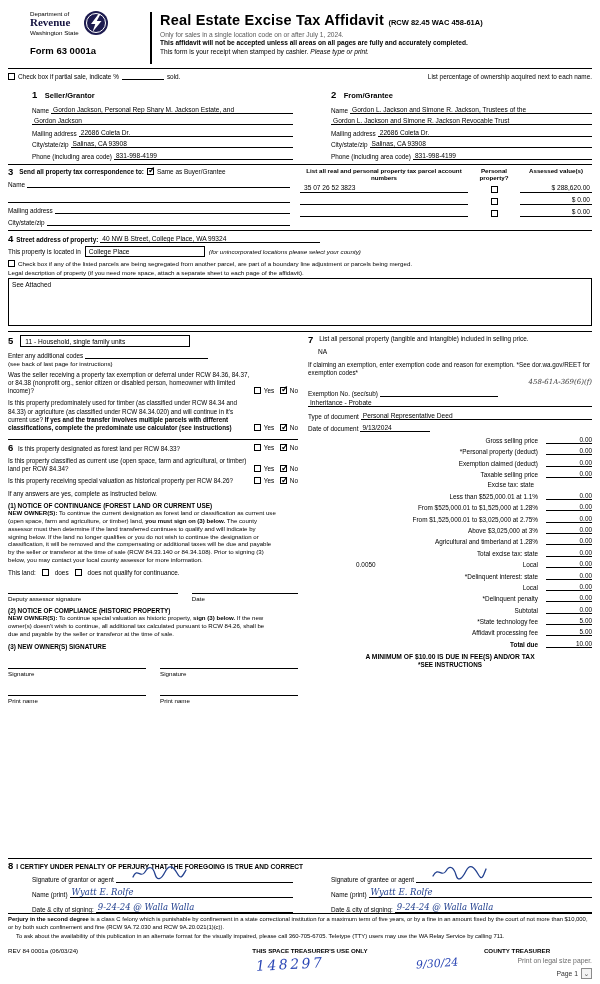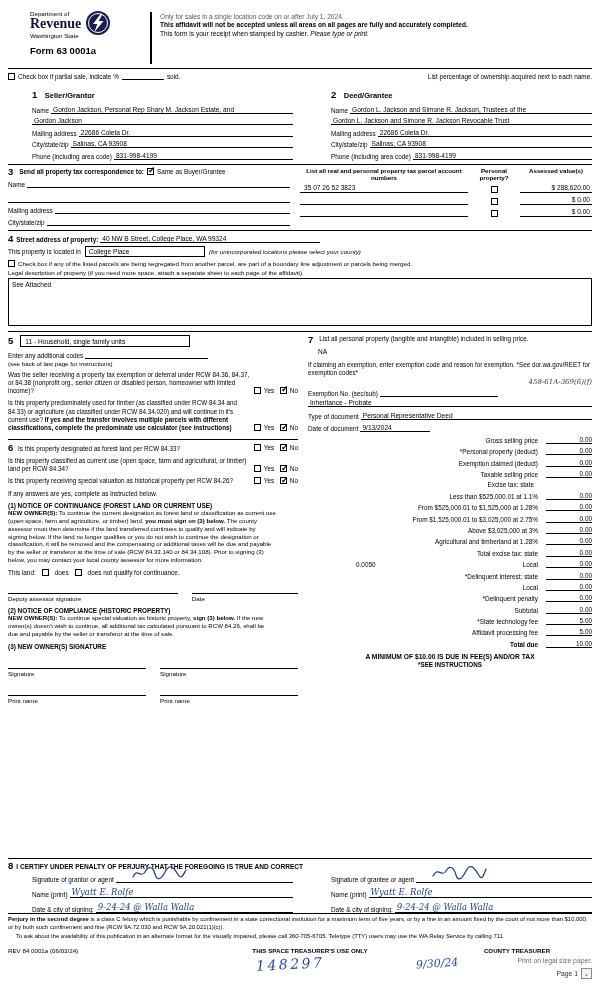--- a/index.html
+++ b/index.html
@@ -6,21 +6,21 @@
   html,body { background:#ffffff; }
   body { font-family:"Liberation Sans", sans-serif; color:#000; }
   .page { width:600px; height:984px; background:#fff; position:relative; overflow:hidden;
           padding:10px 8px 4px 8px; display:flex; flex-direction:column; }
 
   
   .header { display:flex; align-items:flex-start; }
   .hdr-left { width:138px; padding-left:22px; }
   .logo-row { display:flex; align-items:flex-start; gap:4px; }
   .dept { font-size:6.2px; }
-  .rev  { font-family:"Liberation Serif", serif; font-weight:bold; font-size:14px; line-height:1; color:#14123f; }
+  .rev  { font-family:"Liberation Serif", serif; font-weight:bold; font-size:11px; line-height:1; color:#14123f; }
   .wa   { font-size:6.2px; margin-top:1px; }
   .form-no { font-size:9.5px; font-weight:bold; margin-top:5px; }
   .hdr-divider { width:2px; background:#000; height:52px; margin:2px 8px 0 4px; }
   .hdr-right { flex:1; padding-top:1px; }
   .title { font-size:14.5px; font-weight:bold; letter-spacing:.2px; }
   .title-code { font-size:7.5px; font-weight:bold; }
   .sub { font-size:6.6px; margin-top:1.5px; }
   .sub.gray { color:#5a5a5a; }
   .sub.bold { font-weight:bold; }
 
@@ -132,20 +132,24 @@
             <circle cx="13" cy="13" r="12" fill="#1d1b4f"></circle>
             <circle cx="13" cy="13" r="9.5" fill="none" stroke="#ffffff" stroke-width="1"></circle>
             <path d="M15.5 4 L8 14 L12.3 14 L9.5 22 L18.5 11 L13.8 11 L17.5 4 Z" fill="#ffffff"></path>
           </svg>
         </span>
       </div>
       <div class="form-no">Form 63 0001a</div>
     </div>
     <div class="hdr-divider"></div>
     <div class="hdr-right">
+      <div>
+        <span class="title">Real Estate Excise Tax Affidavit</span>
+        <span class="title-code">(RCW 82.45 WAC 458-61A)</span>
+      </div>
       <div class="sub gray">Only for sales in a single location code on or after July 1, 2024.</div>
       <div class="sub bold">This affidavit will not be accepted unless all areas on all pages are fully and accurately completed.</div>
       <div class="sub">
         <span>This form is your receipt when stamped by cashier.</span>
         <i>Please type or print.</i>
       </div>
     </div>
   </div>
 
   <div class="rule"></div>
@@ -179,21 +183,21 @@
           <span class="lab">City/state/zip</span>
            <span class="fl">Salinas, CA 93908</span>
         </div>
       <div class="frow">
           <span class="lab">Phone (including area code)</span>
            <span class="fl">831-998-4199</span>
         </div>
     </div>
     <div class="col">
       <div><span class="sec-num">2</span>
-           <span class="sec-title">Deed/Grantee</span></div>
+           <span class="sec-title">From/Grantee</span></div>
       <div class="frow">
           <span class="lab">Name</span>
            <span class="fl">Gordon L. Jackson and Simone R. Jackson, Trustees of the</span>
         </div>
       <div class="frow">
           <span class="fl">Gordon L. Jackson and Simone R. Jackson Revocable Trust</span>
         </div>
       <div class="frow">
           <span class="lab">Mailing address</span>
            <span class="fl">22686 Coleta Dr.</span>

